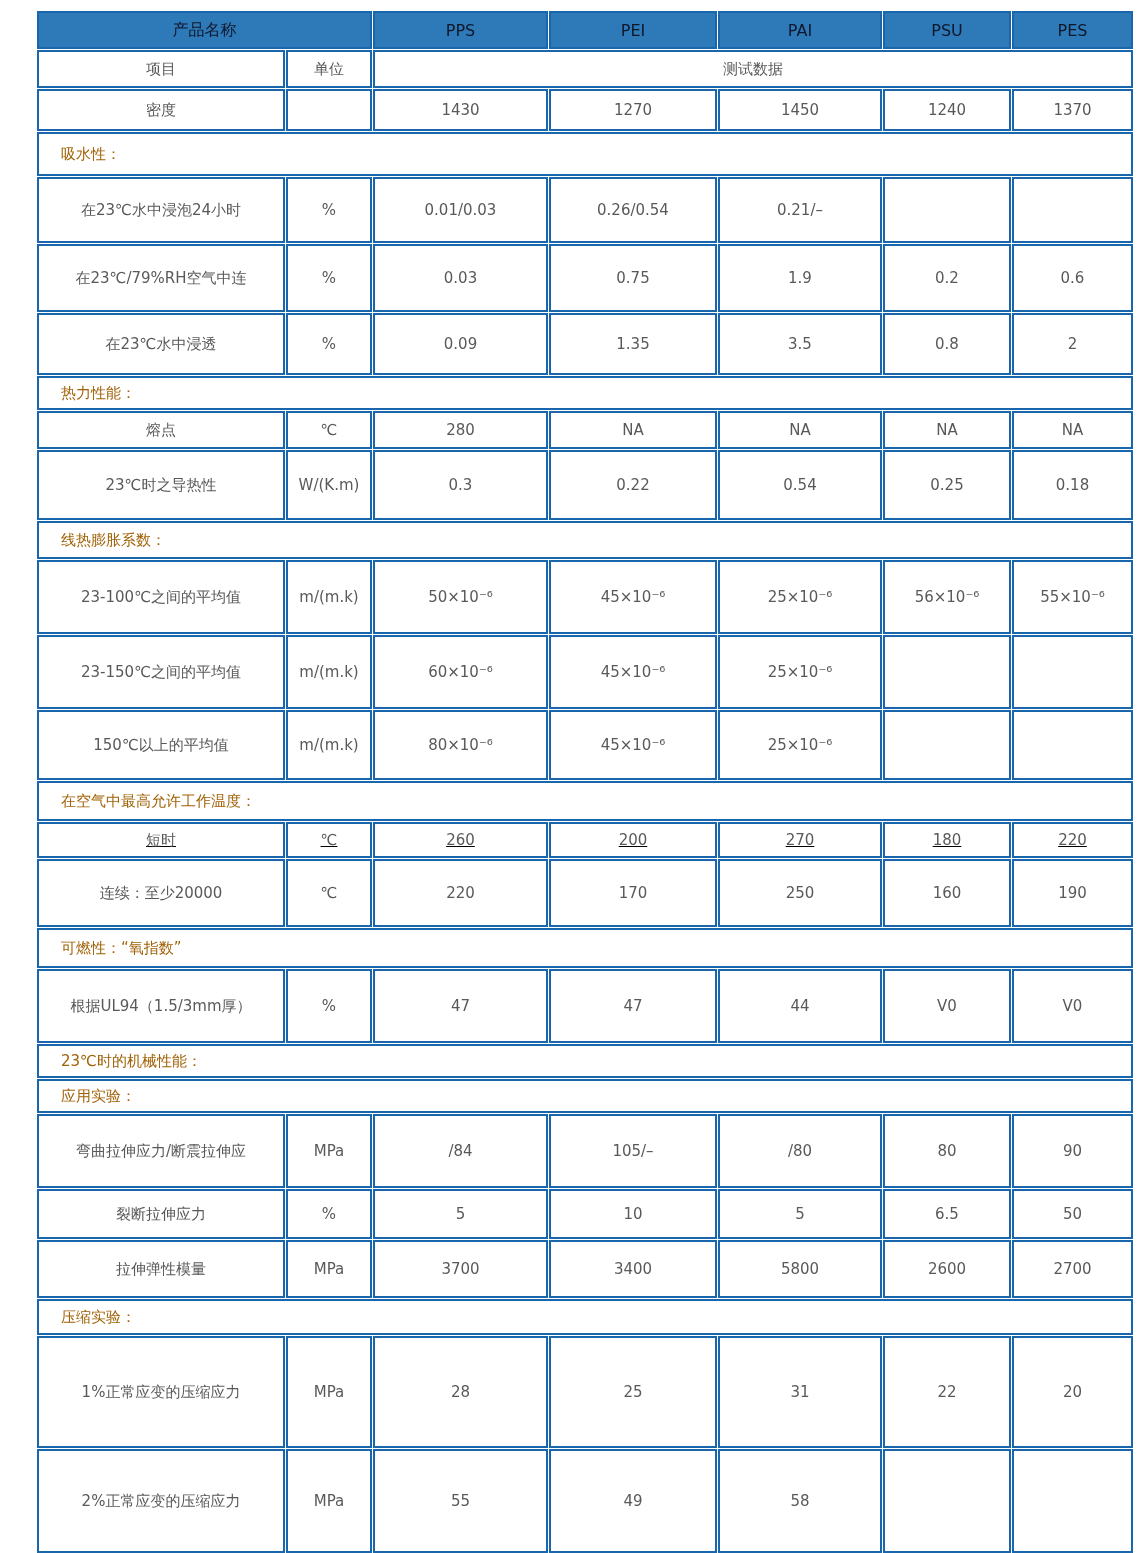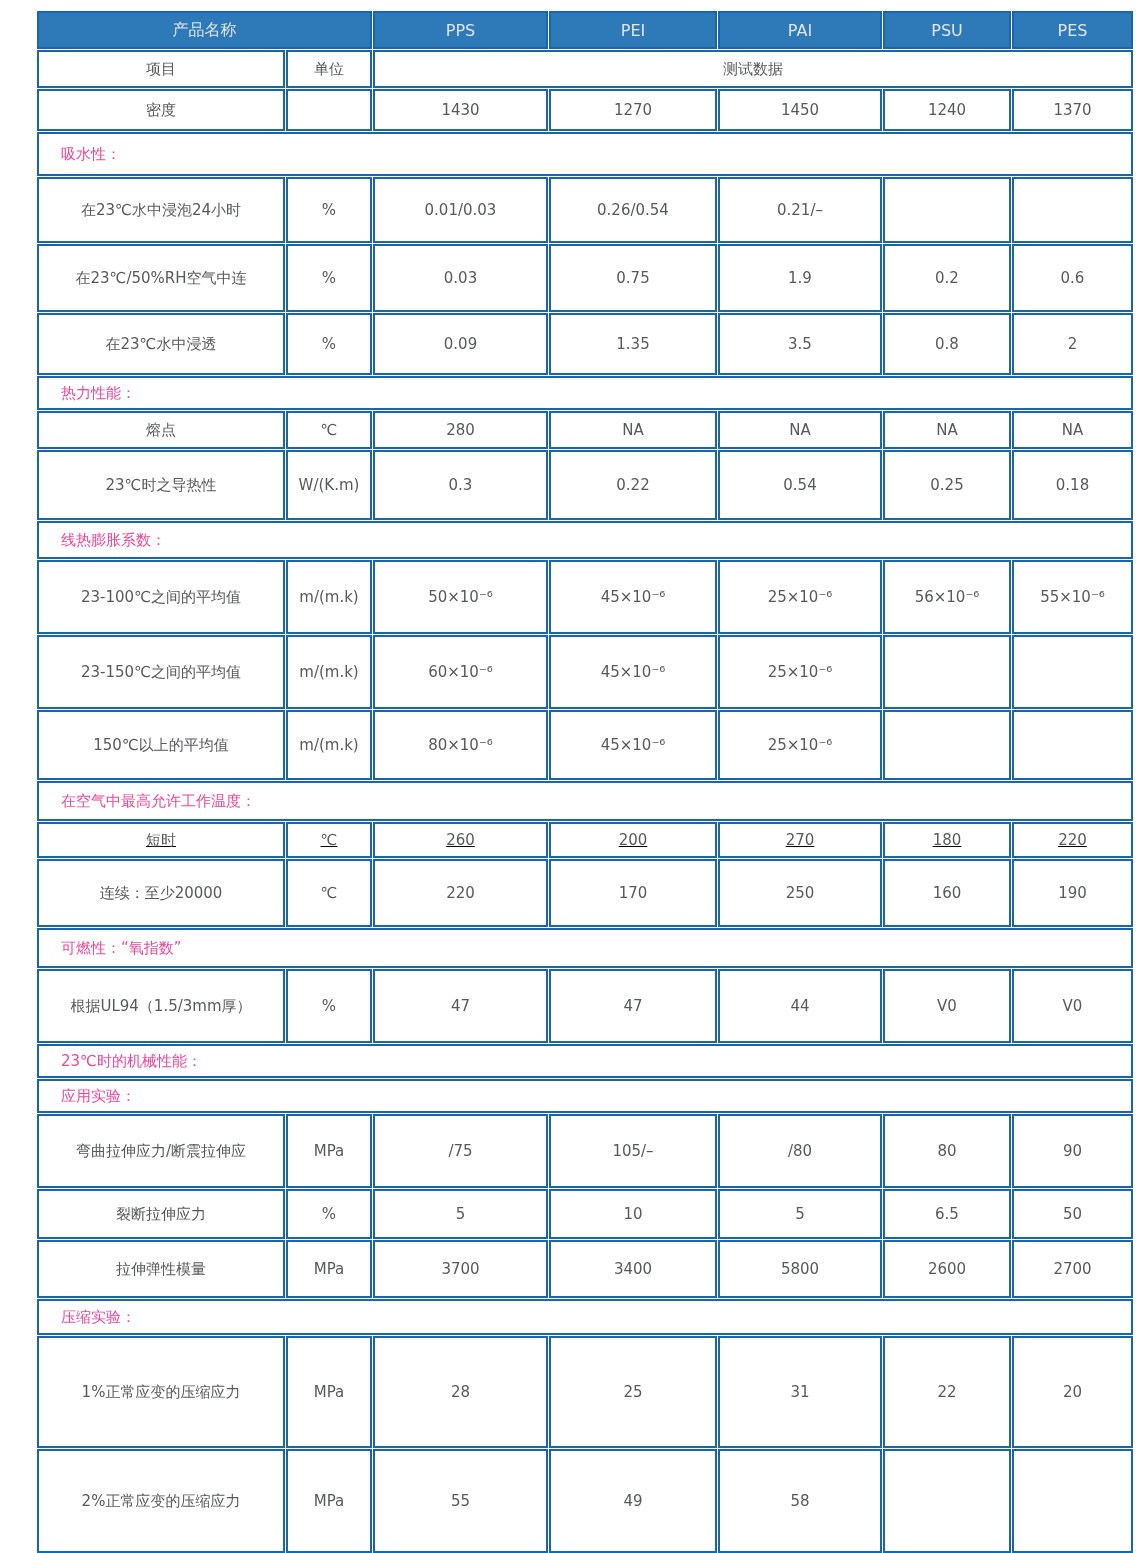--- a/index.html
+++ b/index.html
@@ -30,27 +30,27 @@
     color: #58595B;
     font-size: 15px;
     font-weight: normal;
     text-align: center;
     vertical-align: middle;
     padding: 2px 4px;
     overflow: hidden;
   }
   table.spec th.blue {
     background: #2E79B7;
-    color: #e5e5e5;
+    color: #0f172a;
     font-size: 16px;
   }
   table.spec td.section {
     text-align: left;
     padding-left: 22px;
-    color: #ec4899;
+    color: #a16207;
   }
   tr.h38 { height: 38px; }
 </style>
 </head>
 <body>
 
 <div class="table-wrap">
   <table class="spec">
     <colgroup>
       <col style="width:248px">
@@ -92,21 +92,21 @@
         <tr style="height: 66px;">
           <td class="item">在23℃水中浸泡24小时</td>
           <td class="unit">%</td>
           <td class="value">0.01/0.03</td>
           <td class="value">0.26/0.54</td>
           <td class="value">0.21/–</td>
           <td class="value"></td>
           <td class="value"></td>
         </tr>
         <tr style="height: 68px;">
-          <td class="item">在23℃/50%RH空气中连</td>
+          <td class="item">在23℃/79%RH空气中连</td>
           <td class="unit">%</td>
           <td class="value">0.03</td>
           <td class="value">0.75</td>
           <td class="value">1.9</td>
           <td class="value">0.2</td>
           <td class="value">0.6</td>
         </tr>
         <tr style="height: 62px; margin-left: 16px;">
           <td class="item">在23℃水中浸透</td>
           <td class="unit">%</td>
@@ -202,21 +202,21 @@
         </tr>
         <tr style="height: 34px;">
           <td colspan="7" class="section">23℃时的机械性能：</td>
         </tr>
         <tr style="height: 34px;">
           <td colspan="7" class="section">应用实验：</td>
         </tr>
         <tr style="height: 74px;">
           <td class="item">弯曲拉伸应力/断震拉伸应</td>
           <td class="unit">MPa</td>
-          <td class="value">/75</td>
+          <td class="value">/84</td>
           <td class="value">105/–</td>
           <td class="value">/80</td>
           <td class="value">80</td>
           <td class="value">90</td>
         </tr>
         <tr style="height: 50px;">
           <td class="item">裂断拉伸应力</td>
           <td class="unit">%</td>
           <td class="value">5</td>
           <td class="value">10</td>

